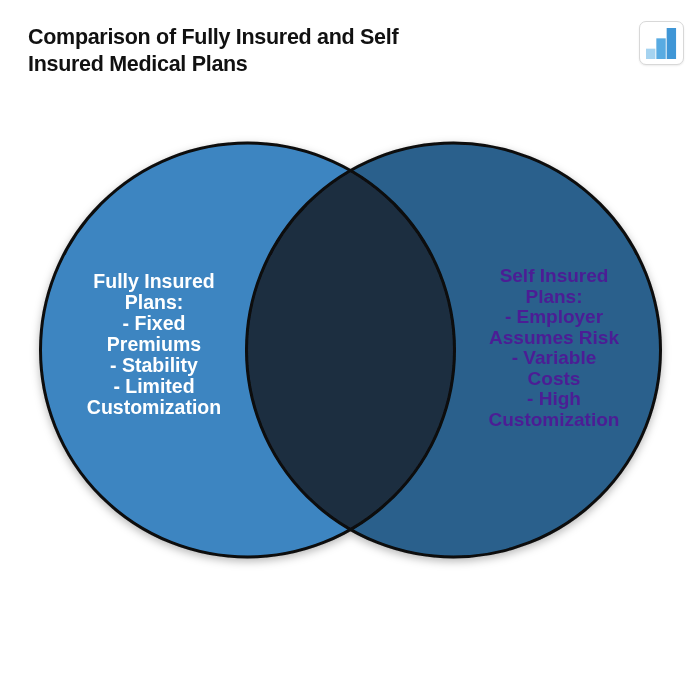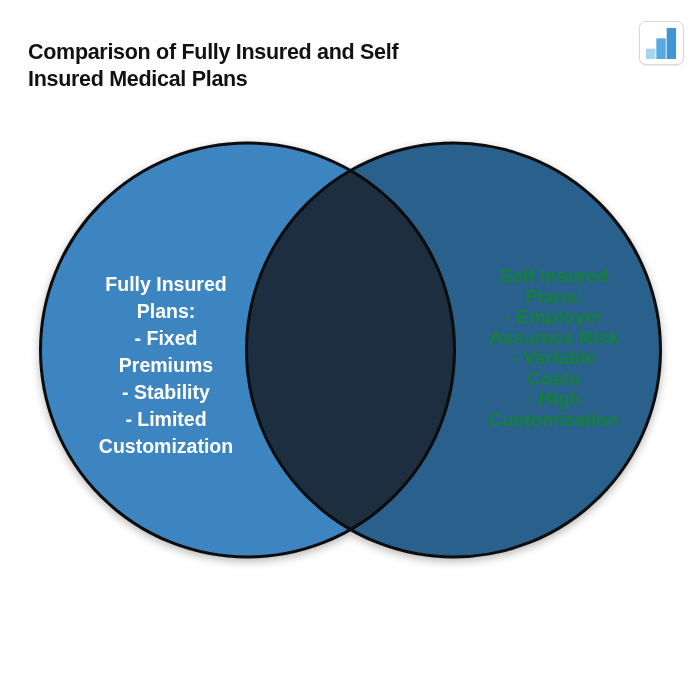--- a/index.html
+++ b/index.html
@@ -54,25 +54,25 @@
   }
   .vtext {
     position: absolute;
     transform: translateX(-50%);
     text-align: center;
     font-weight: bold;
     white-space: pre-line;
     color: #ffffff;
   }
   .vtext.left {
-    left: 166px;
+    left: 154px;
     top: 271px;
     width: 200px;
     font-size: 19.5px;
-    line-height: 27px;
+    line-height: 21px;
   }
   .vtext.mid {
     left: 351px;
     top: 270px;
     width: 190px;
     font-size: 19.5px;
     line-height: 21.5px;
   }
   .vtext.right {
     left: 554px;
@@ -80,21 +80,21 @@
     width: 200px;
     font-size: 19px;
     line-height: 20.5px;
   }
 </style>
 </head>
 <body>
 
 <div id="canvas">
 
-  <div class="title" style="color: rgb(17, 17, 17); margin-top: 15px;">Comparison of Fully Insured and Self
+  <div class="title" style="color: rgb(17, 17, 17);">Comparison of Fully Insured and Self
 Insured Medical Plans</div>
 
   <div class="logo-box">
     <svg width="31" height="31" viewBox="0 0 33 33">
       <rect x="0" y="22" width="10" height="11" fill="#a5d3f0"></rect>
       <rect x="11" y="11" width="10" height="22" fill="#58abe2"></rect>
       <rect x="22" y="0" width="10" height="33" fill="#3f96d6"></rect>
     </svg>
   </div>
 
@@ -120,21 +120,21 @@
 
   <div class="vtext left" style="color: rgb(255, 255, 255);">Fully Insured
 Plans:
 - Fixed
 Premiums
 - Stability
 - Limited
 Customization</div>
 
 
-  <div class="vtext right" style="color: #15803d;">Self Insured
+  <div class="vtext right" style="color: #4c1d95;">Self Insured
 Plans:
 - Employer
 Assumes Risk
 - Variable
 Costs
 - High
 Customization</div>
 
 </div>
 

